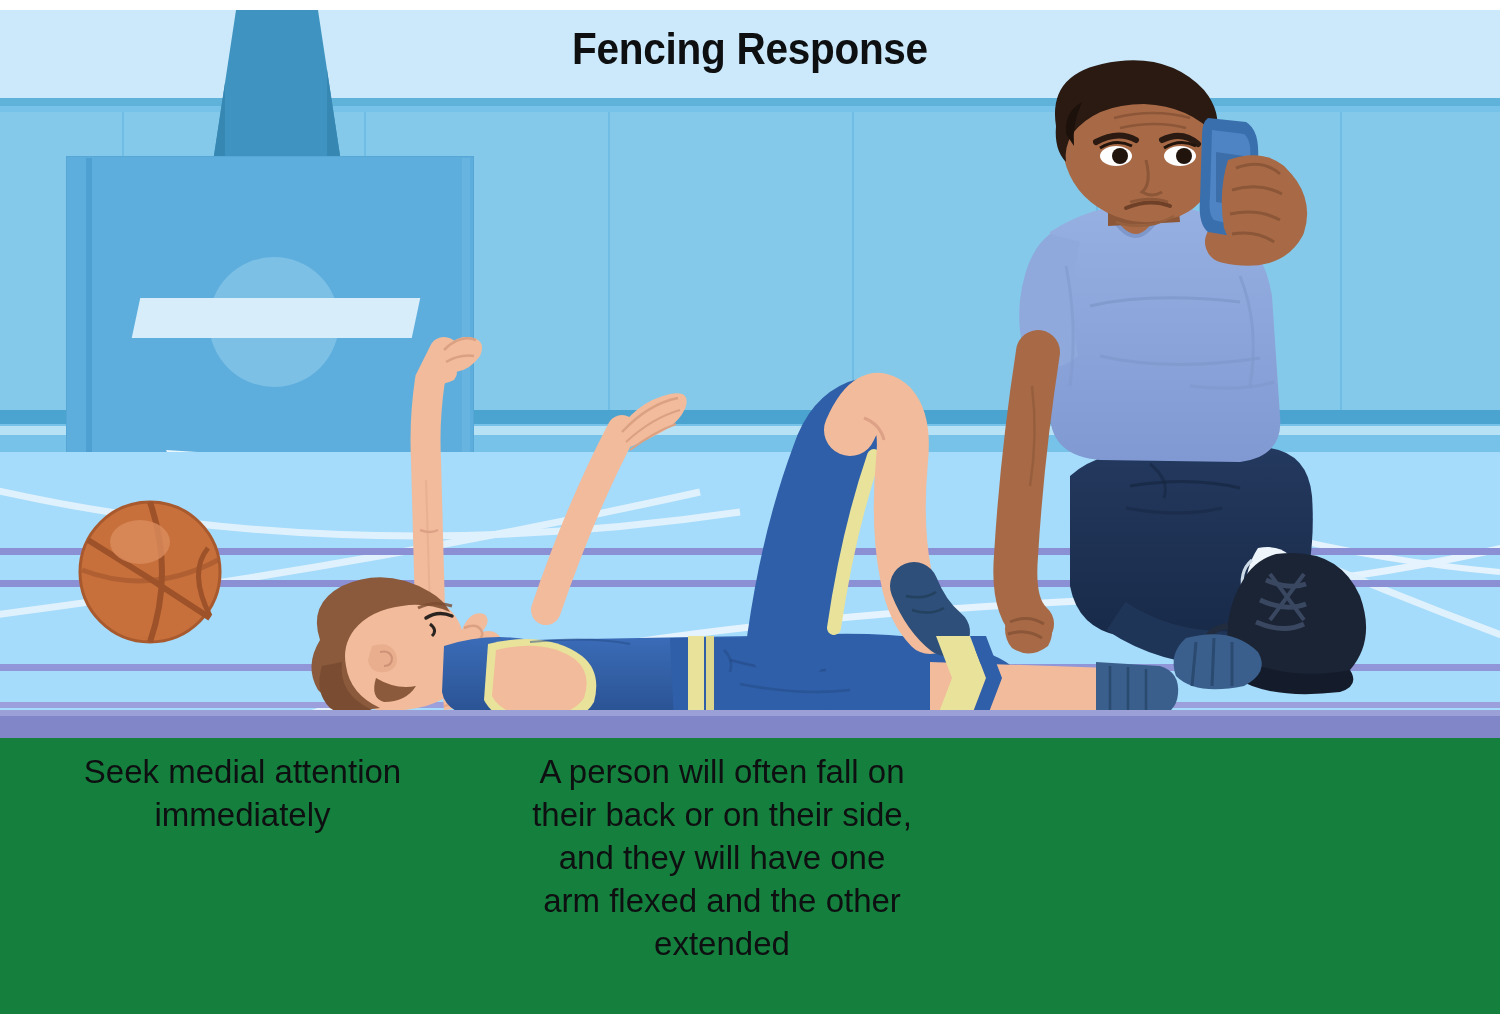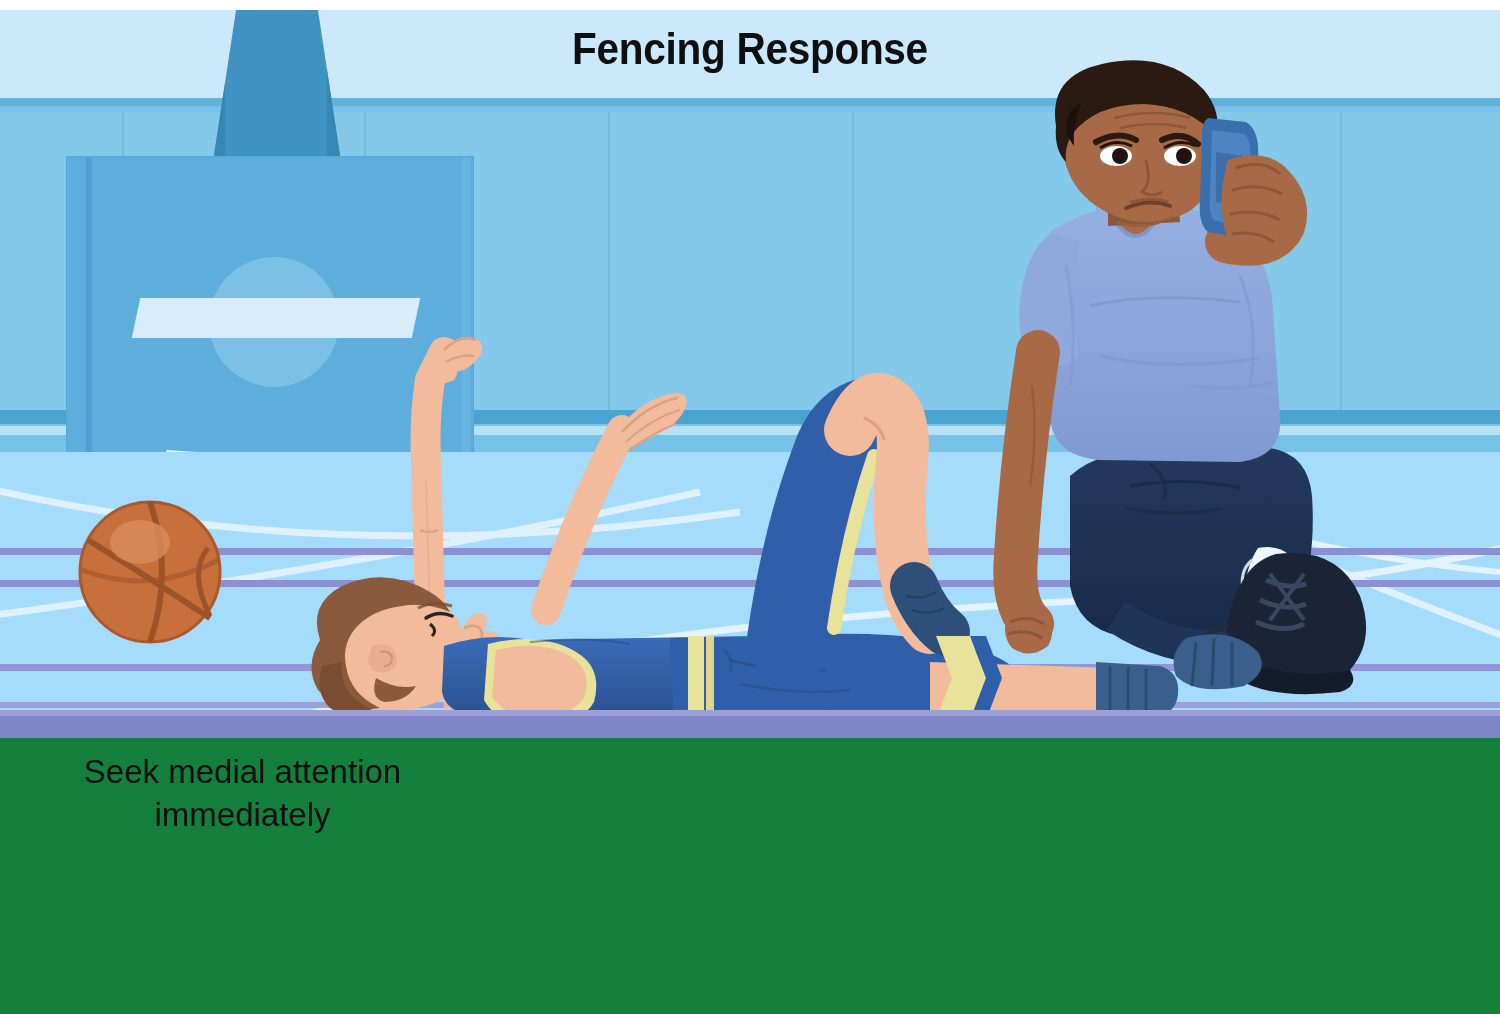--- a/index.html
+++ b/index.html
@@ -439,15 +439,20 @@
       </g>
     </svg>
   </div>
 
   <div class="band-purple-dk"></div>
   <div class="band-purple"></div>
 
   <div class="caption-area">
     <div class="caption" id="cap0">Seek medial attention
 immediately</div>
+    <div class="caption" id="cap1">A person will often fall on
+their back or on their side,
+and they will have one
+arm flexed and the other
+extended</div>
   </div>
 
 </div>
 
 </body></html>

